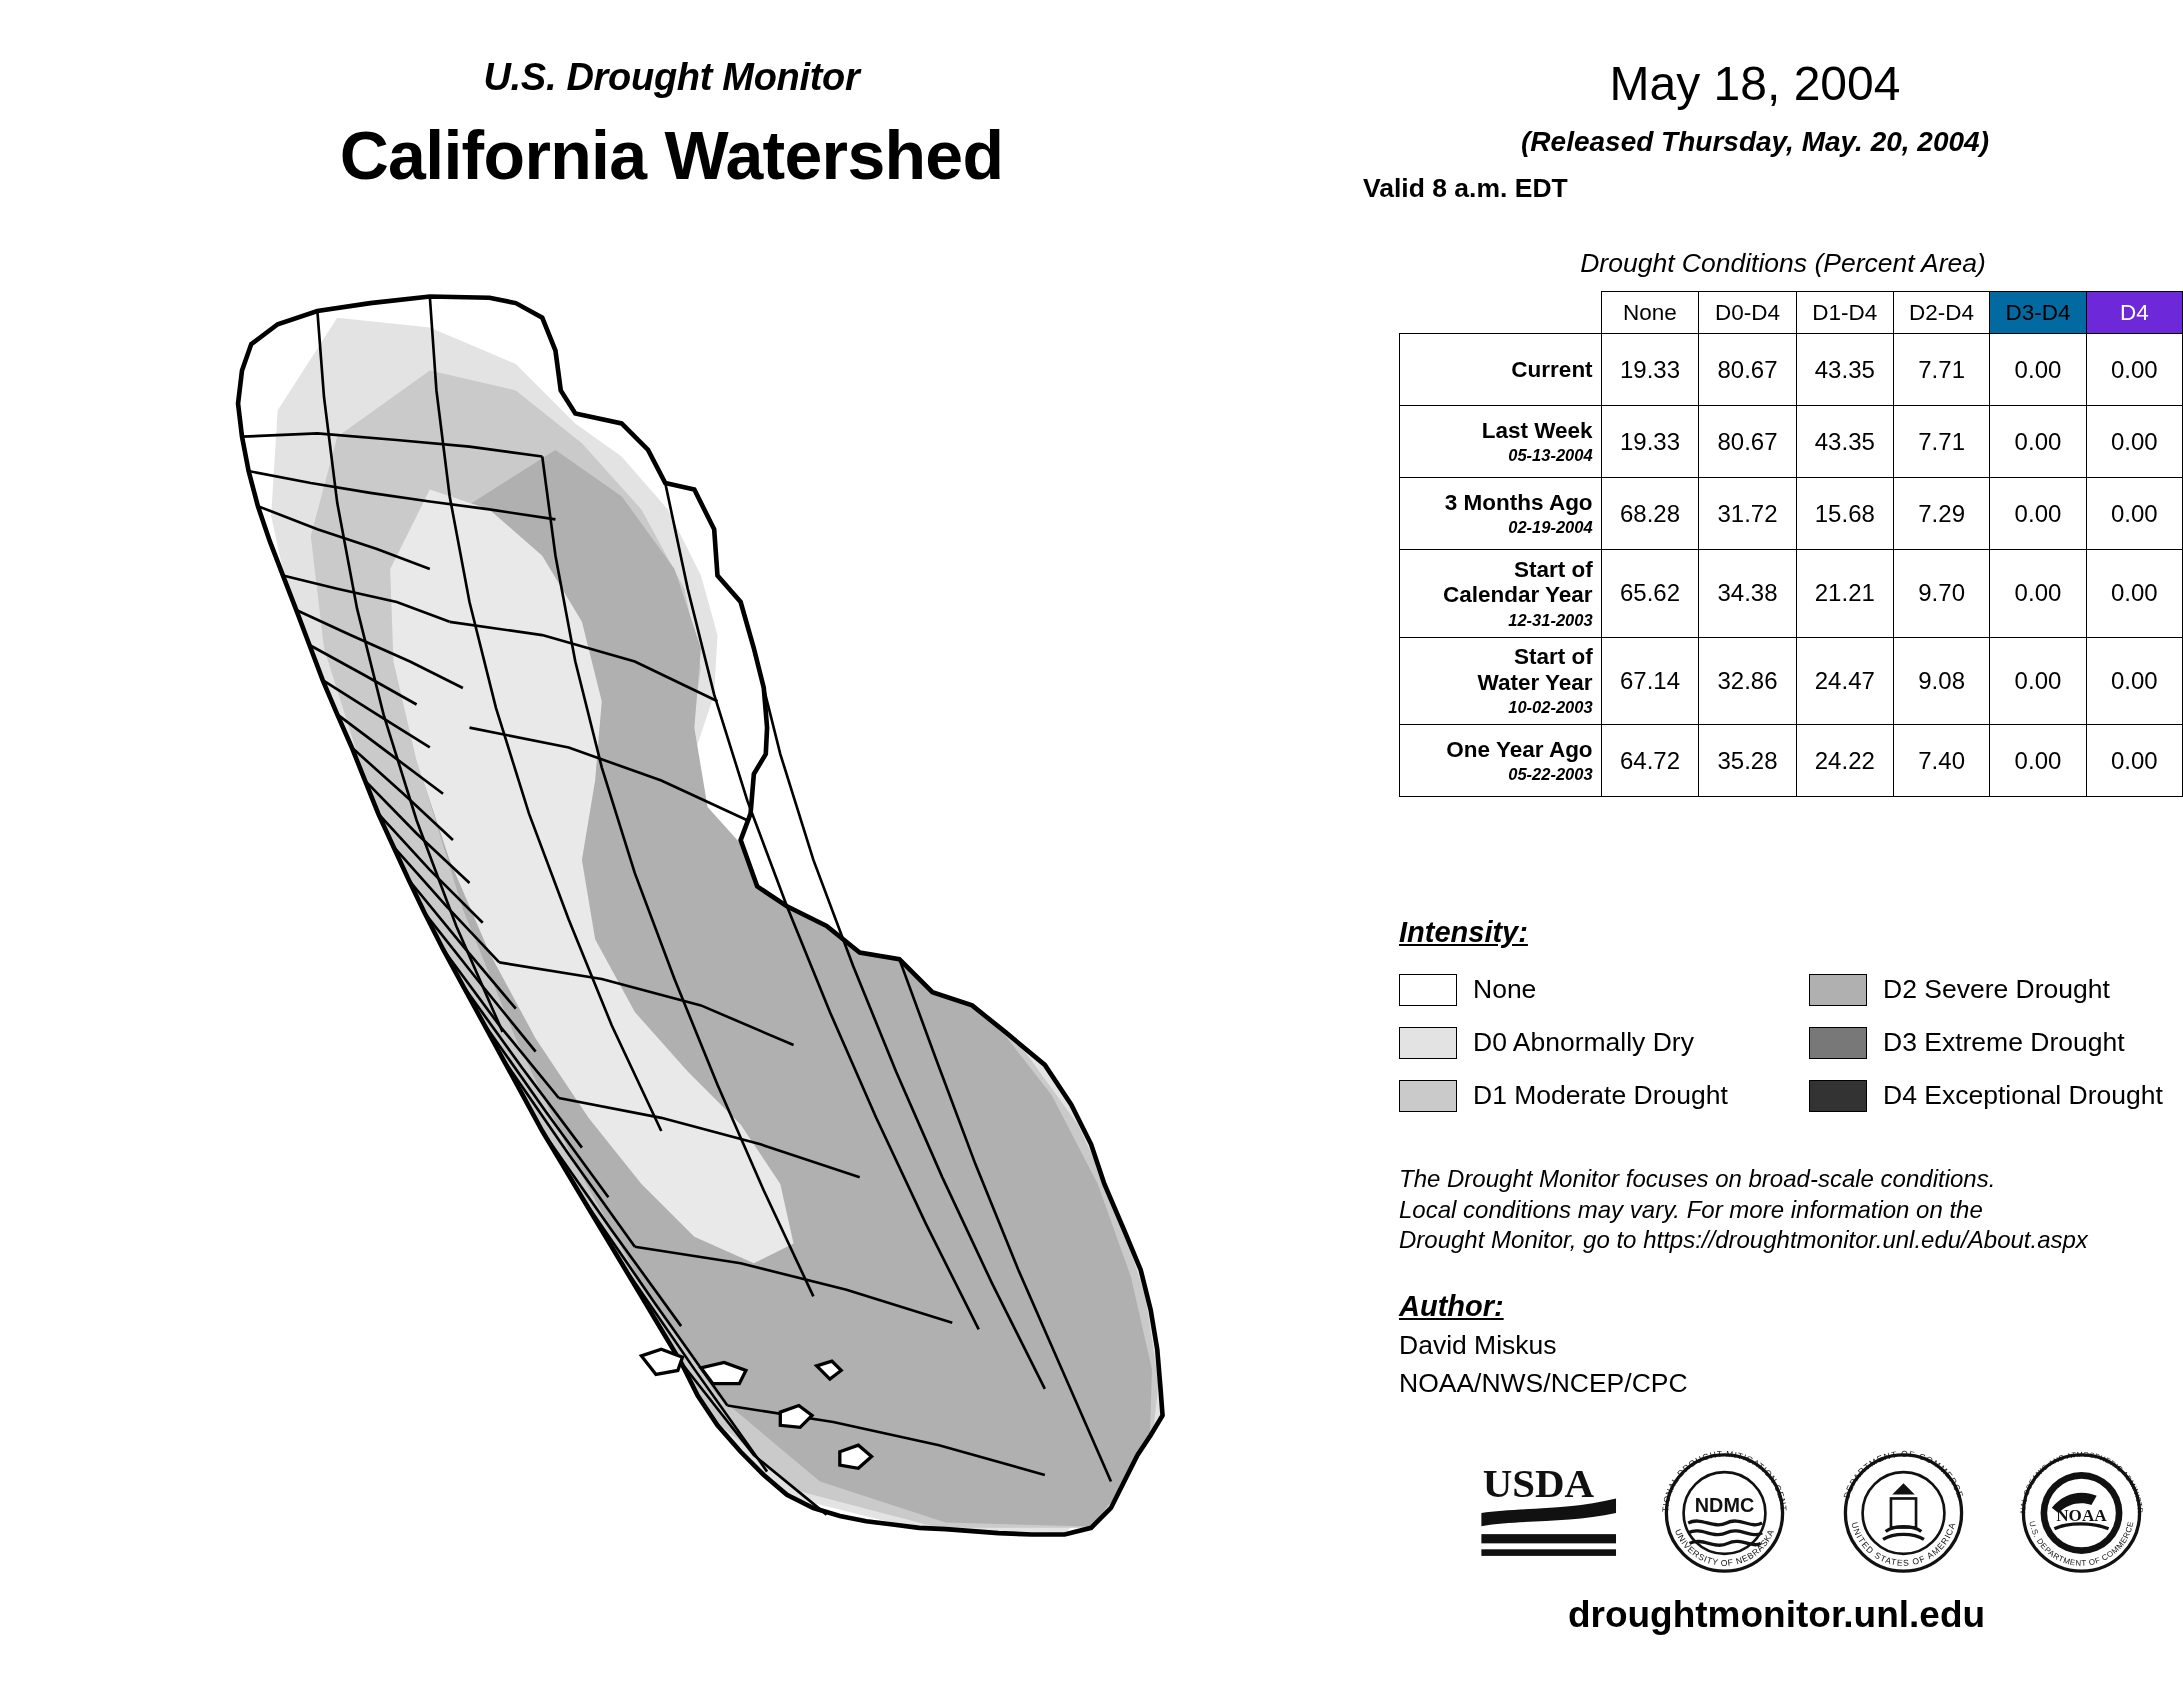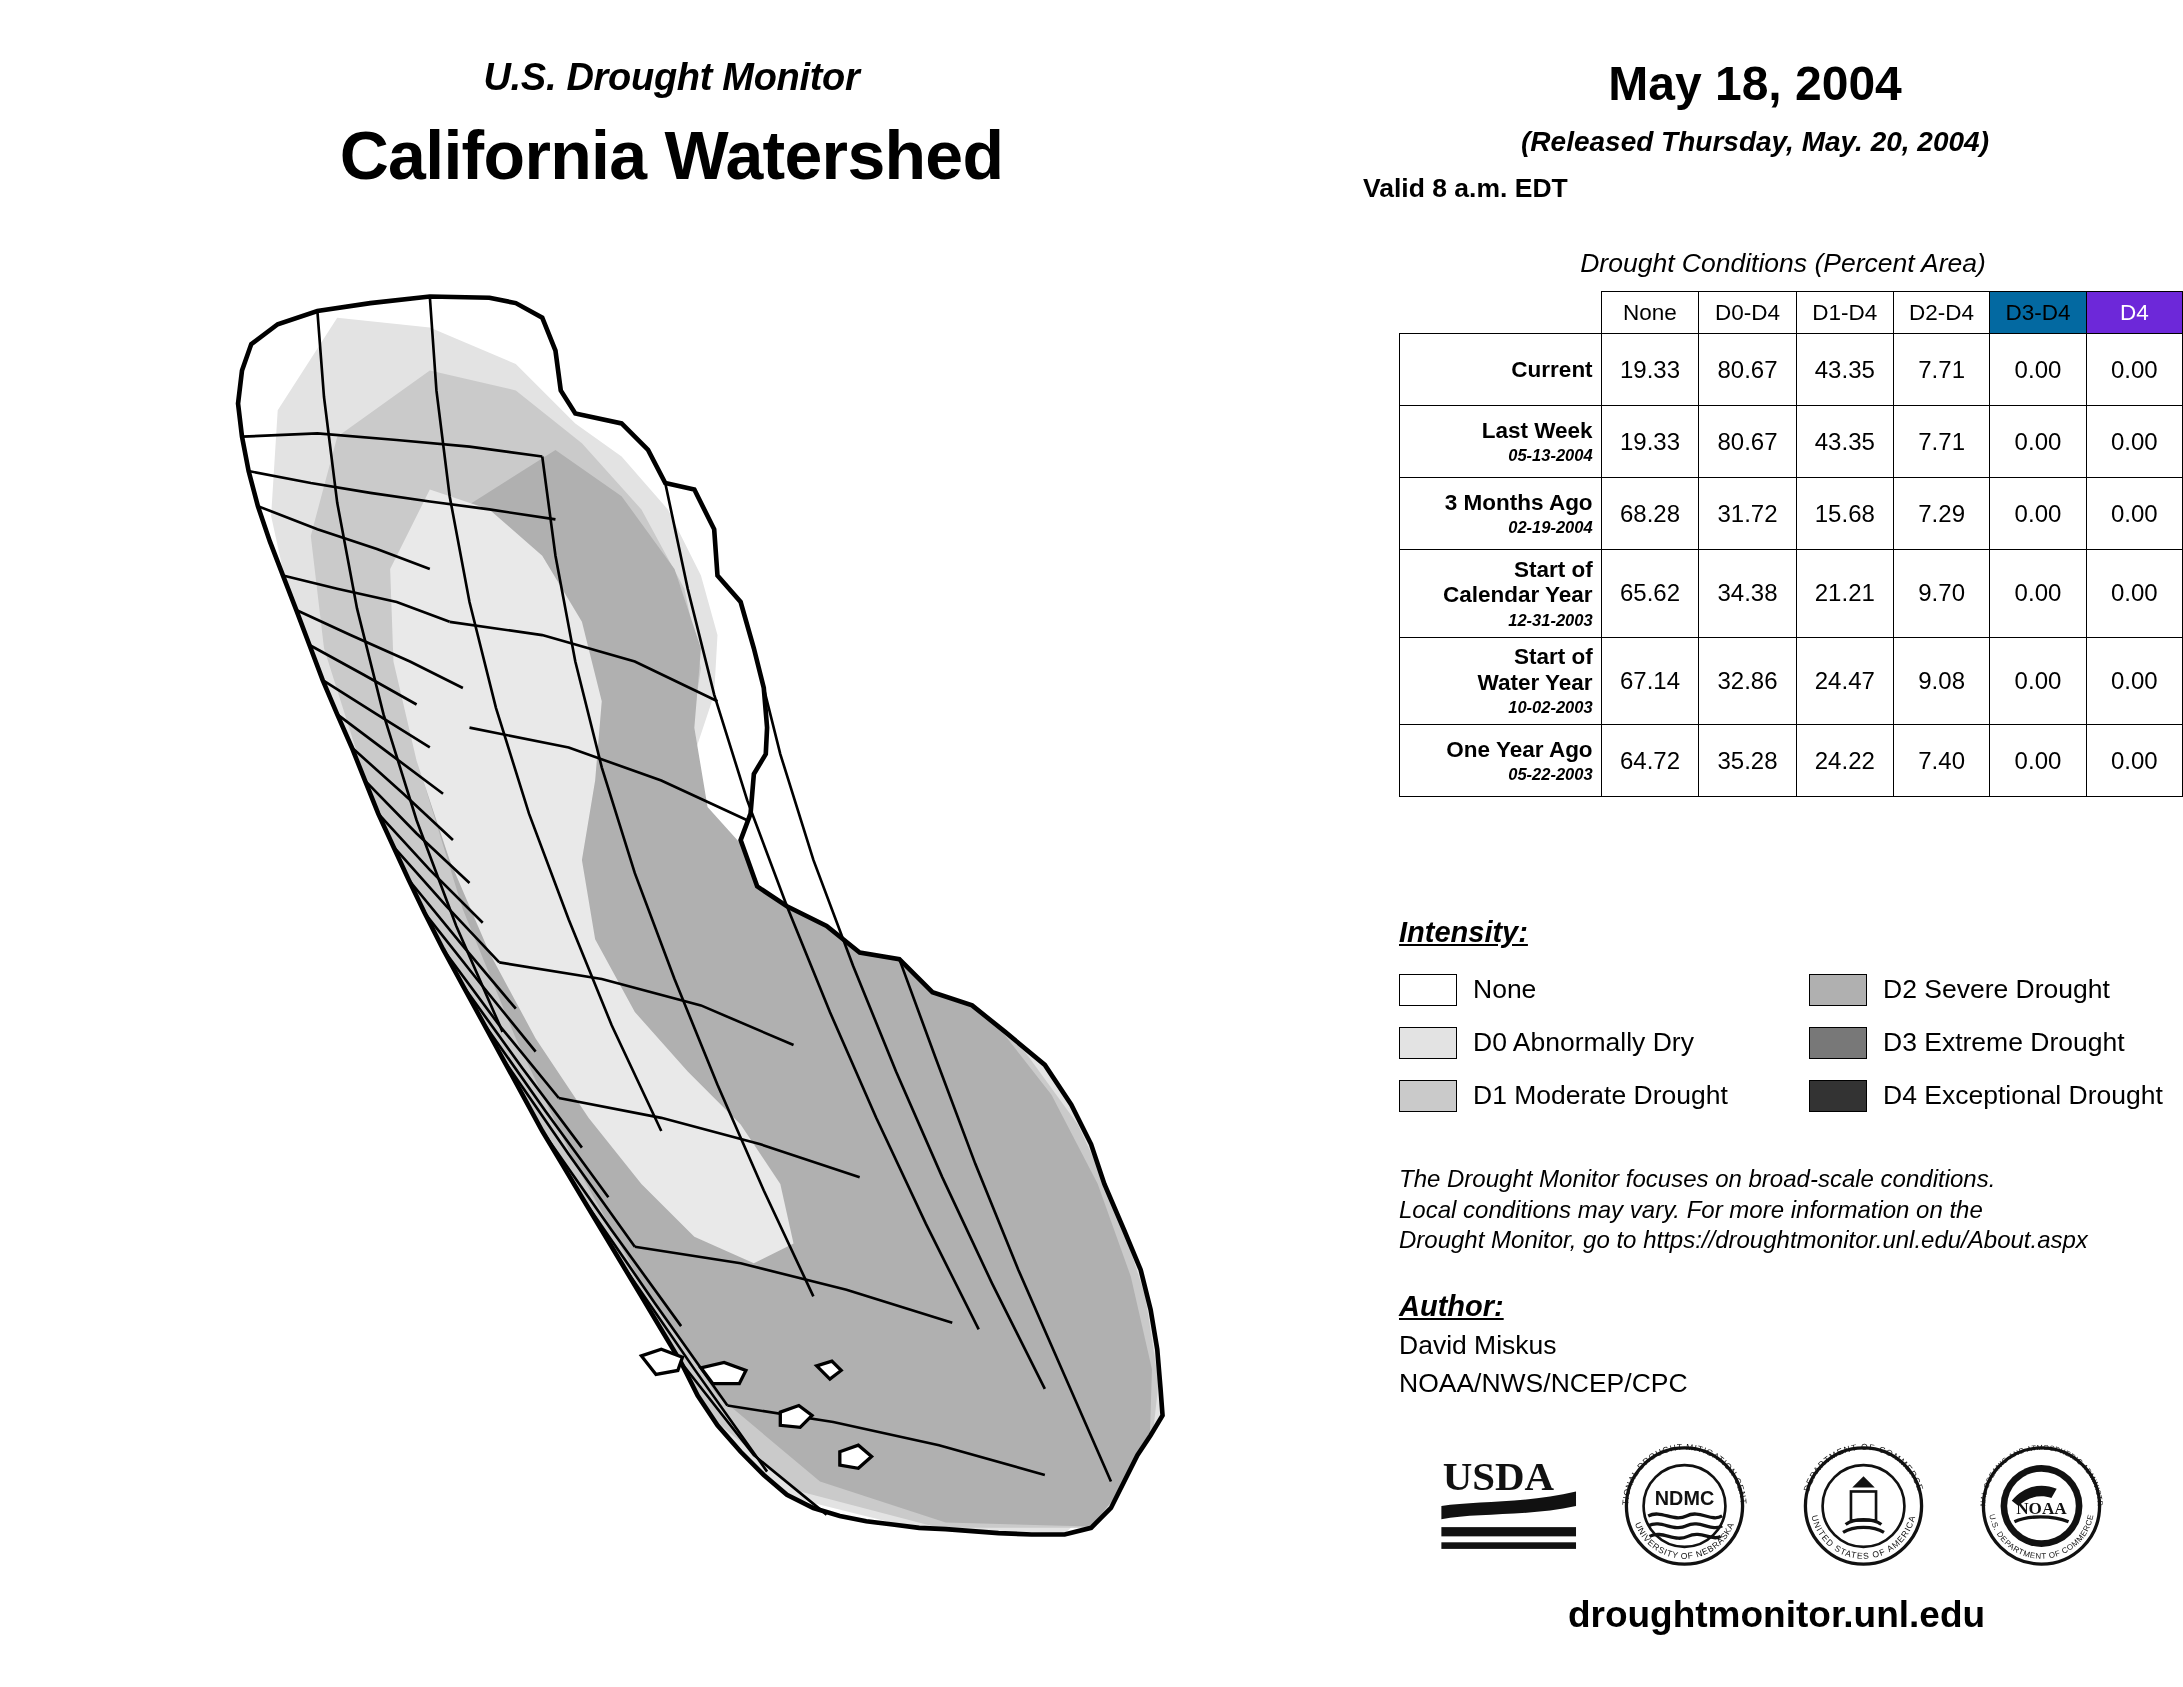--- a/index.html
+++ b/index.html
@@ -64,21 +64,21 @@
     position: absolute;
     left: 1363px;
     top: 0;
     width: 820px;
     height: 1687px;
   }
   .date-main {
     position: absolute;
     left: 0; top: 56px; width: 784px;
     text-align: center;
-    font-weight: bold;
+    font-weight: normal;
     font-size: 48px;
   }
   .date-released {
     position: absolute;
     left: 0; top: 126px; width: 784px;
     text-align: center;
     font-weight: bold;
     font-style: italic;
     font-size: 28px;
   }
@@ -208,21 +208,22 @@
   
   .logos {
     position: absolute;
     left: 26.5px;
     top: 1439px;
     width: 794px;
     height: 139px;
   }
   .logo {
     position: absolute;
-    top: 1px;
+    top: 8px;
+    margin-left: 40px;
   }
   .logo-usda { left: 46px; }
   .logo-ndmc { left: 225px; }
   .logo-doc  { left: 404px; }
   .logo-noaa { left: 582px; }
 
   .site-url {
     position: absolute;
     left: 0; top: 1594px; width: 827px;
     text-align: center;

